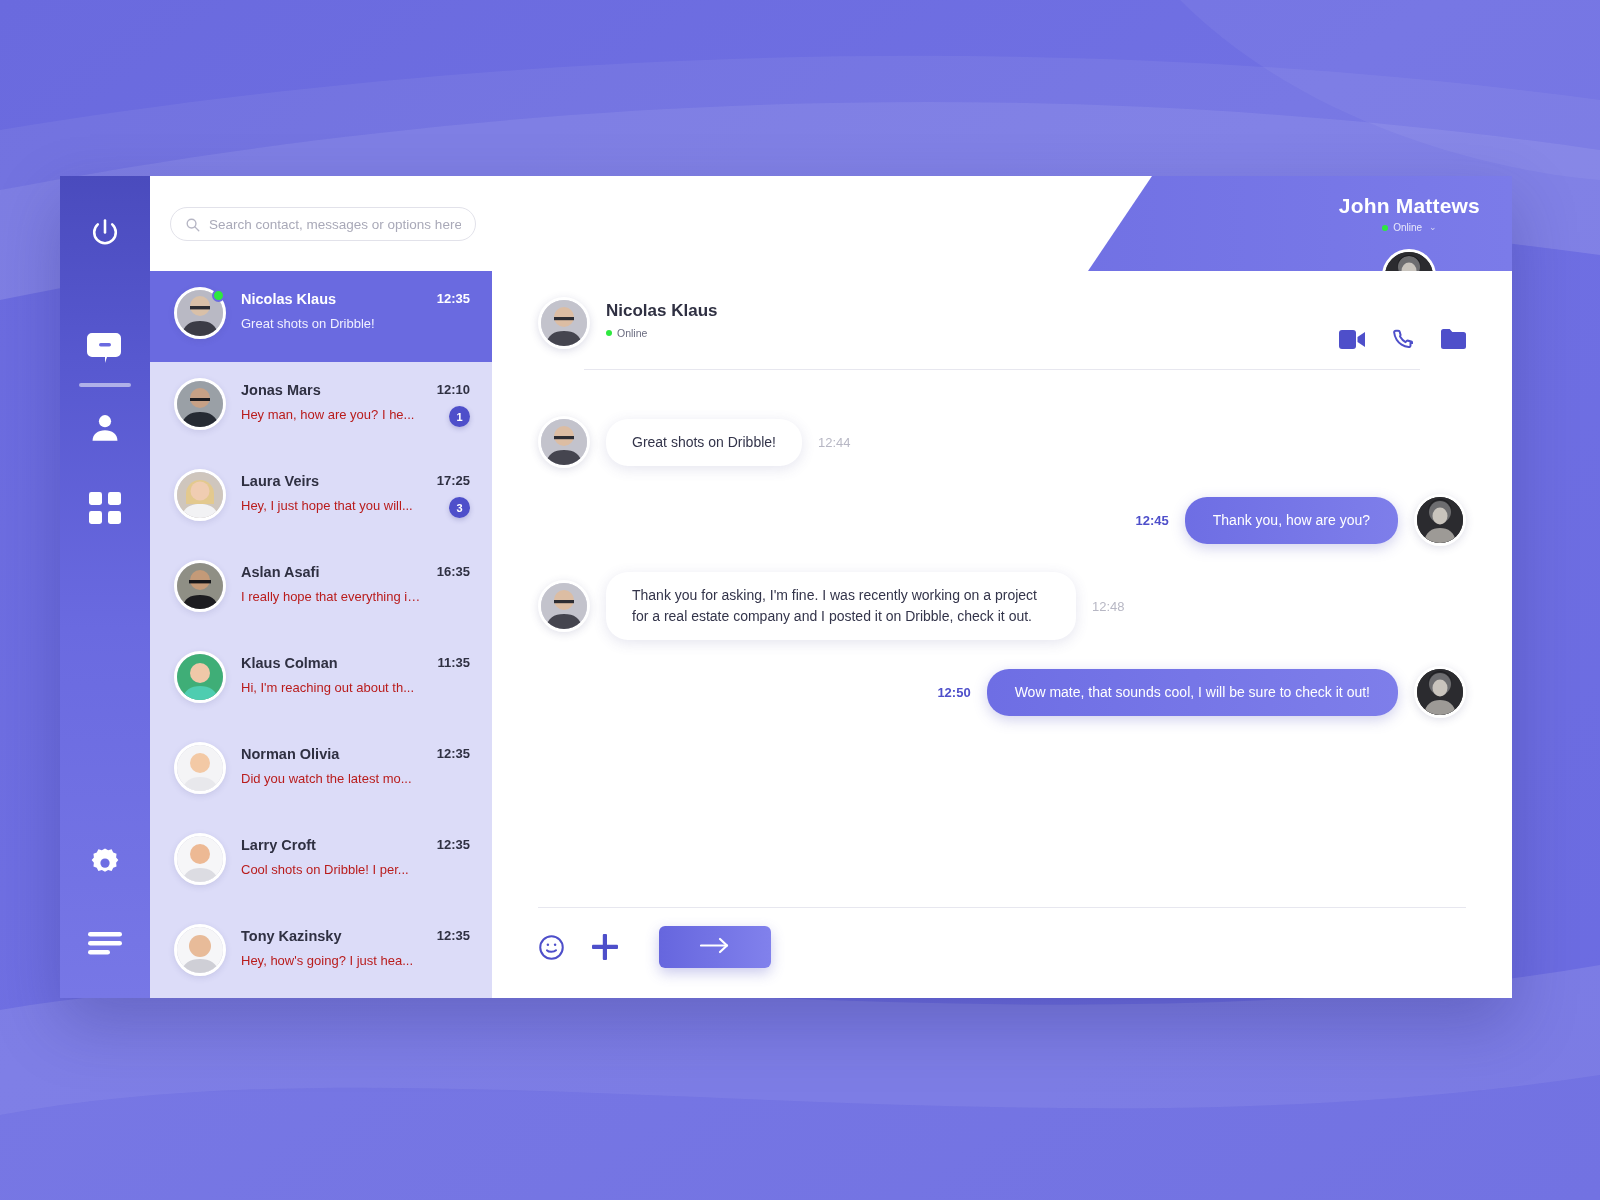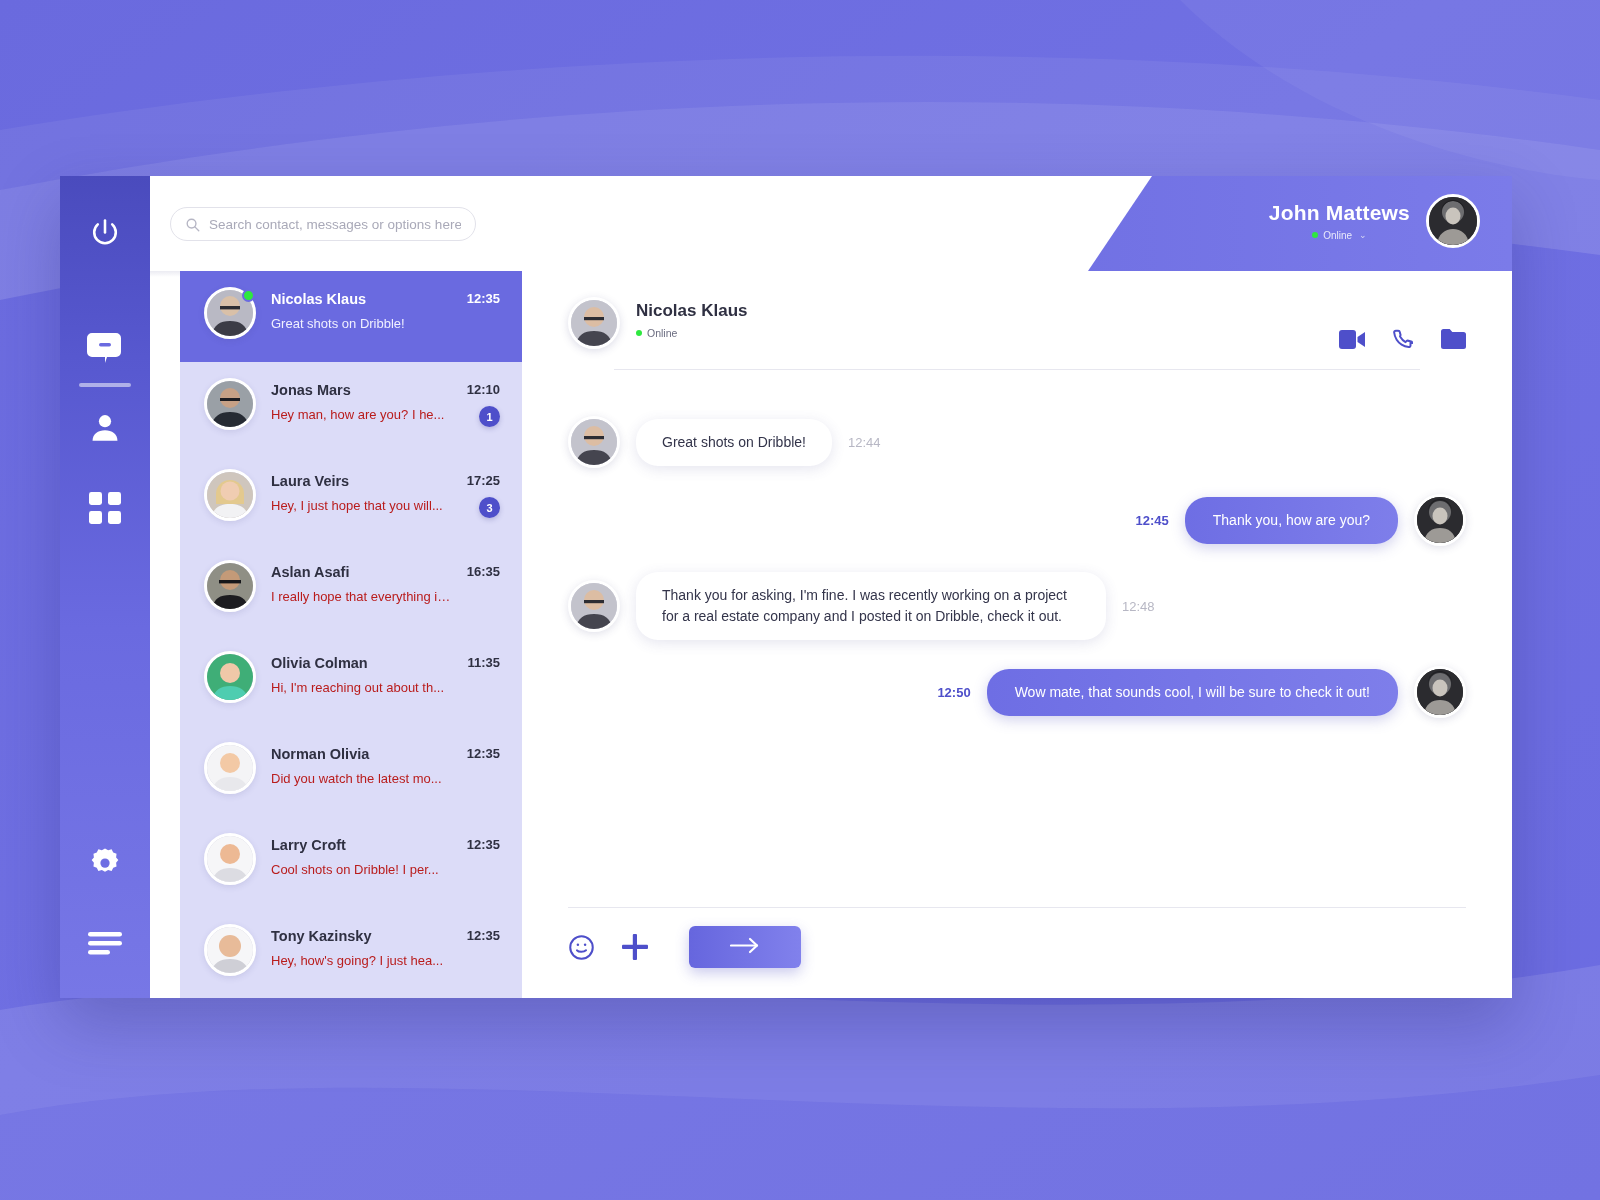--- a/index.html
+++ b/index.html
@@ -79,21 +79,21 @@
   .search-icon { color: #b6b6c4; flex: 0 0 auto; display: flex; }
   .search-input {
     border: 0; outline: 0; background: transparent;
     font-family: "Liberation Sans", sans-serif;
     font-size: 13.5px; color: #a9a9b8; width: 100%;
   }
   .search-input::placeholder { color: #a9a9b8; }
 
   .profile {
     position: absolute; right: 32px; top: 18px;
-    display: flex; align-items: center; gap: 16px;
+    display: flex; align-items: center; gap: 16px; flex-direction: column;
   }
   .profile-text { text-align: right; }
   .profile-name {
     color: #fff; font-size: 21px; font-weight: bold; letter-spacing: .2px;
     line-height: 1.1;
   }
   .profile-status {
     display: flex; align-items: center; justify-content: center;
     gap: 5px; margin-top: 5px; color: #e9e9fb; font-size: 10px;
   }
@@ -102,21 +102,21 @@
     display: inline-block; flex: 0 0 auto;
   }
   .chev { color: #d7d7f4; font-size: 9px; line-height: 1; margin-left: 2px; }
   .profile-avatar {
     width: 54px; height: 54px; border-radius: 50%;
     border: 3px solid #fff; overflow: hidden; flex: 0 0 auto;
     background: #333;
   }
 
   
-  .body-split { flex: 1 1 auto; display: flex; min-height: 0; padding-left: 30px; }
+  .body-split { flex: 1 1 auto; display: flex; min-height: 0; }
 
   
   .contacts {
     width: 342px; flex: 0 0 342px;
     background: #dcdcf8;
     overflow: hidden; position: relative;
   }
   .contact-row {
     display: flex; align-items: flex-start; gap: 15px;
     padding: 16px 22px 16px 24px;
@@ -469,21 +469,21 @@
             <div class="contact-av">
               <svg width="46" height="46" viewBox="0 0 46 46">
                   <rect width="46" height="46" fill="#3fae77"></rect>
                   <circle cx="23" cy="19" r="10" fill="#f0c8a8"></circle>
                   <path d="M12 14 a11 11 0 0 1 22 0 a8 8 0 0 0 -22 0z" fill="#d8b06a"></path>
                   <path d="M5 46 c2-10 9-14 18-14 s17 4 18 14z" fill="#4ecdb0"></path>
                 </svg>
             </div>
           </div>
           <div class="contact-main">
-            <div class="contact-name">Olivia Colman</div>
+            <div class="contact-name">Klaus Colman</div>
             <div class="contact-prev">Hi, I'm reaching out about th...</div>
           </div>
           <div class="contact-meta">
             <div class="contact-time">11:35</div>
           </div>
         </div>
 
         <div class="contact-row">
           <div class="contact-av-wrap">
             <div class="contact-av">

